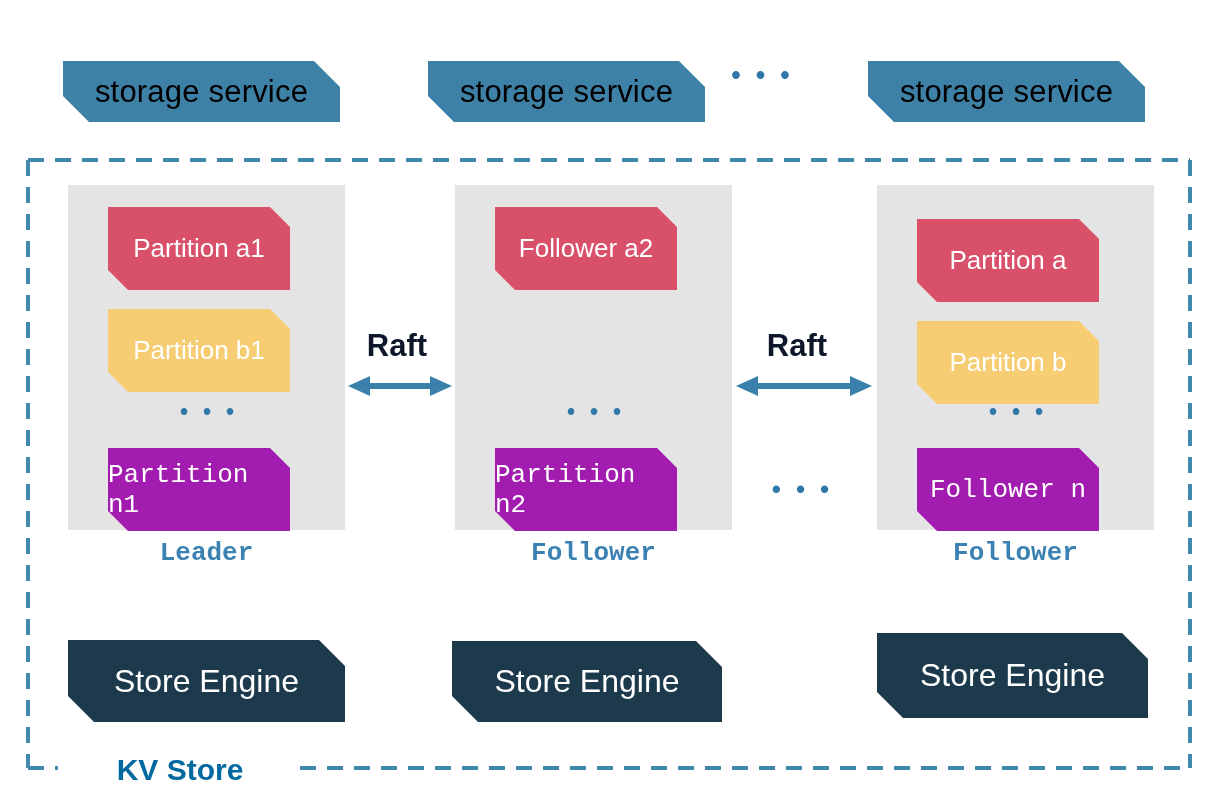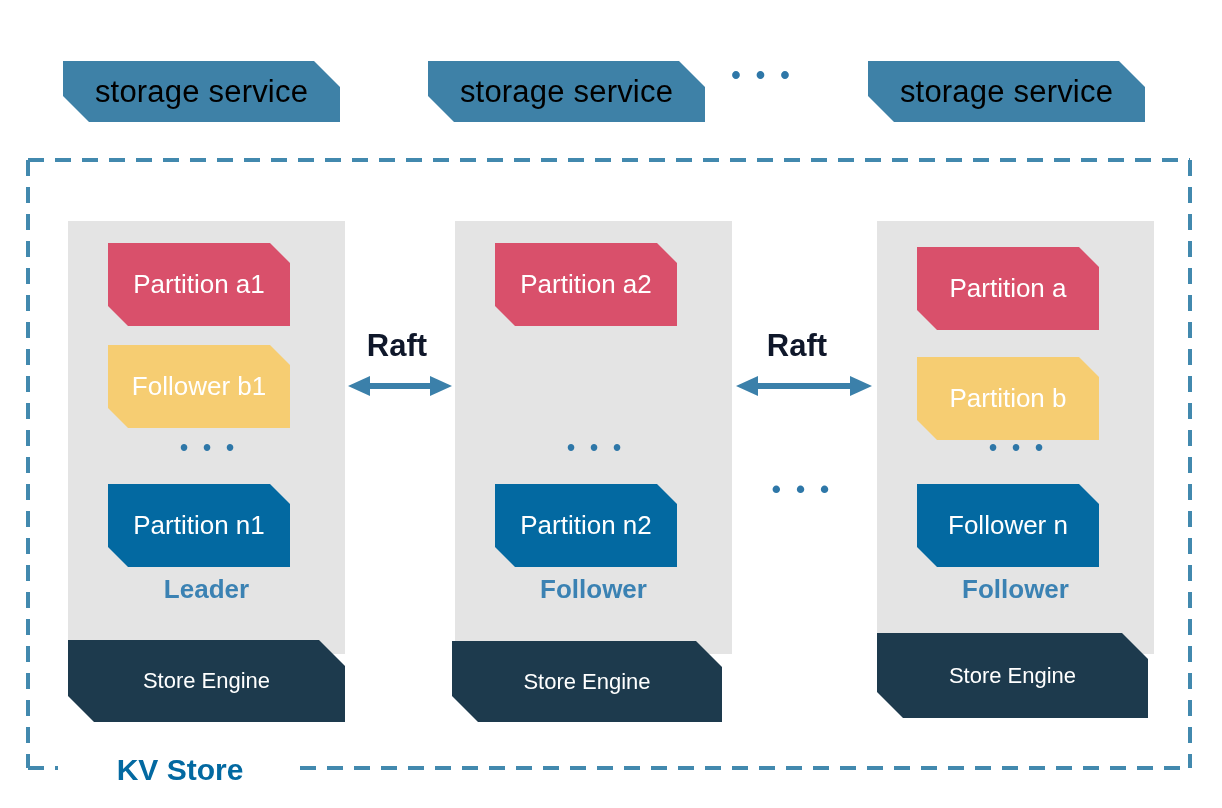--- a/index.html
+++ b/index.html
@@ -9,41 +9,41 @@
   }
   .bevel-lg{clip-path:polygon(0 0,calc(100% - 26px) 0,100% 26px,100% 100%,26px 100%,0 calc(100% - 26px));}
   .bevel-sm{clip-path:polygon(0 0,calc(100% - 20px) 0,100% 20px,100% 100%,20px 100%,0 calc(100% - 20px));}
   .abs{position:absolute;}
   .flexc{display:flex;align-items:center;justify-content:center;}
 
   .storage{
     top:33px;width:277px;height:61px;background:#3e81a7;color:#000000;
     font-size:31px;letter-spacing:.2px;margin-top:28px;
   }
-  .panel{top:185px;width:277px;height:433px;background:#e4e4e4;margin-top:36px;}
+  .panel{top:185px;width:277px;height:345px;background:#e4e4e4;}
   .partition{
     position:absolute;left:40px;width:182px;height:83px;color:#ffffff;
     font-size:26px;
   }
   .p-red{background:#d9506b;}
   .p-yellow{background:#f6cd72;}
-  .p-green{background:#0369a1;}
+  .p-green{background:#a21caf;font-family:Liberation Mono, monospace;}
   .role{
     position:absolute;left:0;top:353px;width:100%;text-align:center;
-    color:#3b82b3;font-size:26px;font-weight:600;
+    color:#3b82b3;font-size:26px;font-weight:600;font-family:Liberation Mono, monospace;
   }
   .dots{
     position:absolute;text-align:center;color:#2e77a8;font-weight:700;
     letter-spacing:15px;padding-left:8px;line-height:1;
   }
   .panel .dots{left:0;top:216px;width:100%;font-size:23px;}
   .raft-label{
     width:110px;text-align:center;color:#0f172a;font-size:31px;font-weight:600;
   }
-  .engine{background:#1d3a4d;color:#ffffff;font-size:22px;}
+  .engine{background:#1d3a4d;color:#ffffff;font-size:32px;}
   .kv-label{color:#0369a1;font-size:30px;font-weight:600;}
 </style>
 </head>
 <body>
 
 <div id="canvas">
 
   <div class="abs flexc storage bevel-lg" style="left:63px">
     <span>storage service</span>
   </div>
@@ -63,58 +63,58 @@
       <path d="M28 768 H58"></path>
       <path d="M300 768 H1190"></path>
     </g>
   </svg>
 
   <div class="abs panel" style="left:68px">
     <div class="partition p-red bevel-sm flexc" style="top:22px">
       <span>Partition a1</span>
     </div>
     <div class="partition p-yellow bevel-sm flexc" style="top:124px">
-      <span>Follower b1</span>
+      <span>Partition b1</span>
     </div>
     <div class="dots">•••</div>
     <div class="partition p-green bevel-sm flexc" style="top:263px">
       <span>Partition n1</span>
     </div>
     <div class="role">Leader</div>
   </div>
 
   <div class="abs raft-label" style="left:342px;top:328px">Raft</div>
   <svg class="abs" style="left:346px;top:372px" width="108" height="28">
     <rect x="16" y="11" width="76" height="6" fill="#3b80aa"></rect>
     <polygon points="2,14 24,4 24,24" fill="#3b80aa"></polygon>
     <polygon points="106,14 84,4 84,24" fill="#3b80aa"></polygon>
   </svg>
 
   <div class="abs panel" style="left:455px">
     <div class="partition p-red bevel-sm flexc" style="top:22px">
-      <span>Partition a2</span>
+      <span>Follower a2</span>
     </div>
     <div class="dots">•••</div>
     <div class="partition p-green bevel-sm flexc" style="top:263px">
       <span>Partition n2</span>
     </div>
     <div class="role">Follower</div>
   </div>
 
   <div class="abs raft-label" style="left:742px;top:328px">Raft</div>
   <svg class="abs" style="left:734px;top:372px" width="140" height="28">
     <rect x="16" y="11" width="108" height="6" fill="#3b80aa"></rect>
     <polygon points="2,14 24,4 24,24" fill="#3b80aa"></polygon>
     <polygon points="138,14 116,4 116,24" fill="#3b80aa"></polygon>
   </svg>
 
   <div class="dots" style="left:755px;top:476px;width:90px;font-size:26px">•••</div>
 
   <div class="abs panel" style="left:877px">
-    <div class="partition p-red bevel-sm flexc" style="top:26px">
+    <div class="partition p-red bevel-sm flexc" style="top:34px">
       <span>Partition a</span>
     </div>
     <div class="partition p-yellow bevel-sm flexc" style="top:136px">
       <span>Partition b</span>
     </div>
     <div class="dots">•••</div>
     <div class="partition p-green bevel-sm flexc" style="top:263px">
       <span>Follower n</span>
     </div>
     <div class="role">Follower</div>

